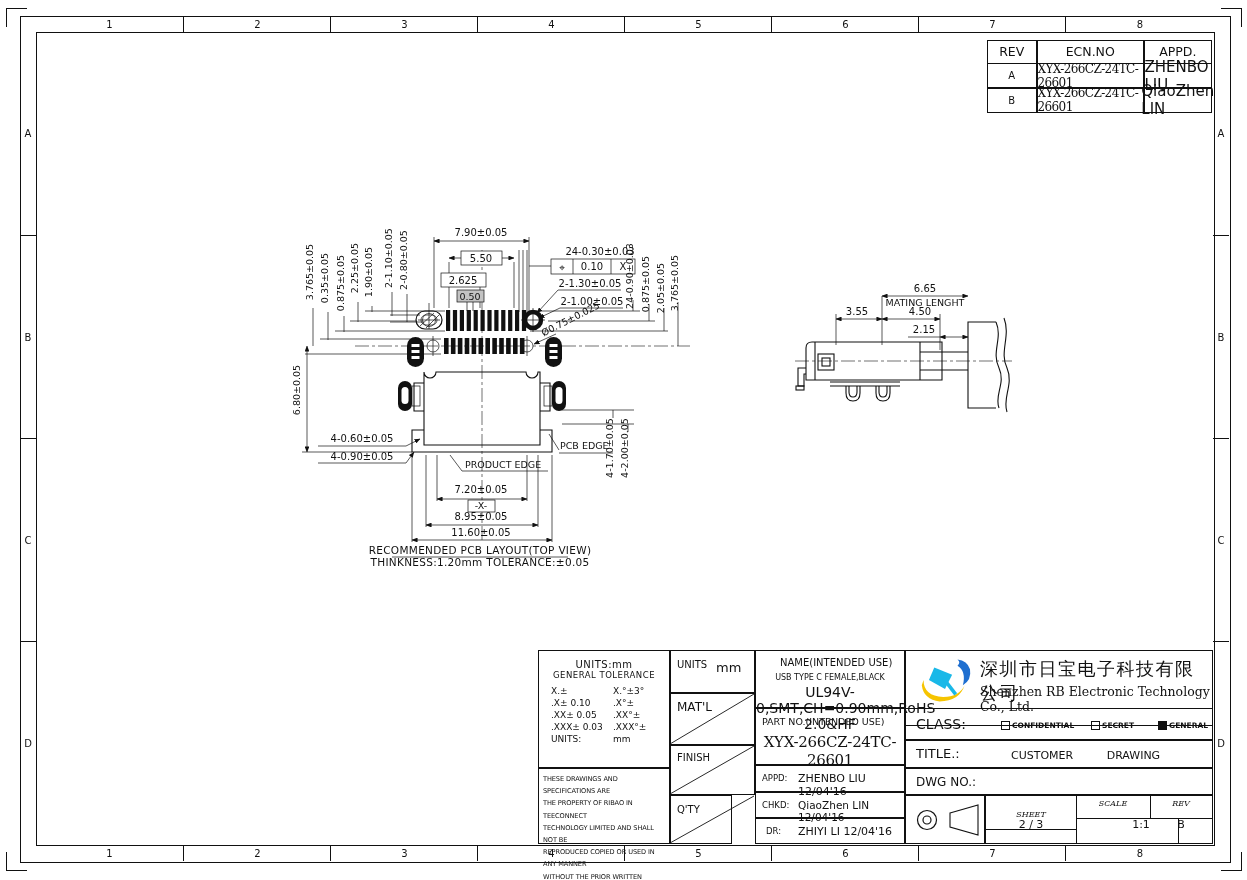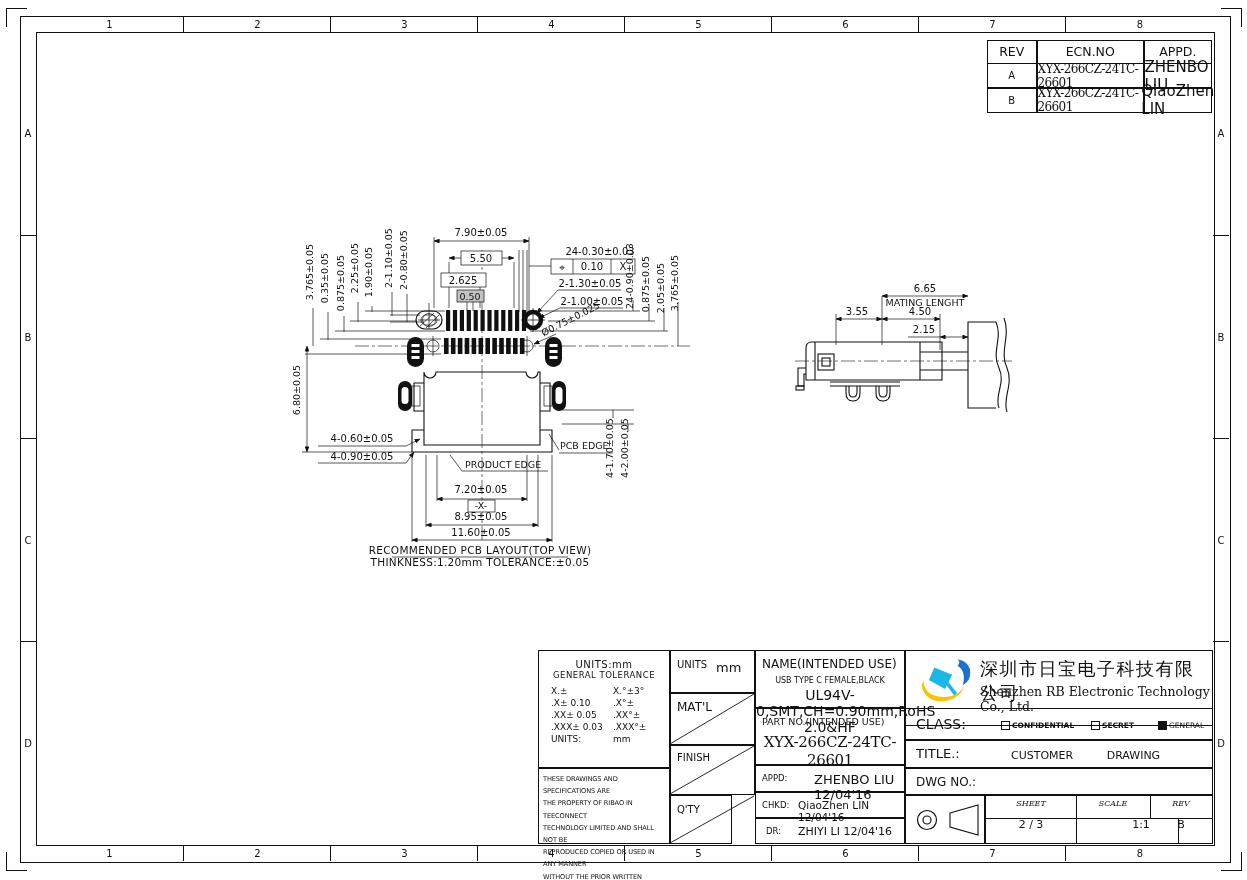--- a/index.html
+++ b/index.html
@@ -412,31 +412,31 @@
     <span class="lbl" style="position:absolute;left:6px;top:6px;font-size:12px;">MAT'L</span>
   </div>
   <div class="tb" style="left:670px;top:745px;width:85px;height:50px;">
     <span class="lbl" style="position:absolute;left:6px;top:6px;font-size:10px;">FINISH</span>
   </div>
   <div class="tb" style="left:670px;top:795px;width:62px;height:49px;">
     <span class="lbl" style="position:absolute;left:6px;top:8px;font-size:10px;">Q'TY</span>
   </div>
 
   <div class="tb" style="left:755px;top:650px;width:150px;height:58px;">
-    <div style="font-size:12px;margin:6px 0 0 6px;">NAME(INTENDED USE)</div>
+    <div style="font-size:10px;margin:6px 0 0 24px;">NAME(INTENDED USE)</div>
     <div style="font-size:8px;text-align:center;margin-top:5px;">USB TYPE C FEMALE,BLACK</div>
     <div style="font-size:14px;text-align:center;margin-top:2px;">UL94V-0,SMT,CH=0.90mm,RoHS 2.0&amp;HF</div>
   </div>
   <div class="tb" style="left:755px;top:708px;width:150px;height:57px;">
     <div style="font-size:9.5px;margin:7px 0 0 6px;">PART NO.(INTENDED USE)</div>
     <div class="serifnum" style="font-size:15px;text-align:center;margin-top:6px;letter-spacing:-0.3px;">XYX-266CZ-24TC-26601</div>
   </div>
   <div class="tb" style="left:755px;top:765px;width:150px;height:27px;">
     <span class="lbl" style="position:absolute;left:6px;top:7px;">APPD:</span>
-    <span style="position:absolute;left:42px;top:6px;font-size:13px;margin-left:16px;">ZHENBO LIU 12/04'16</span>
+    <span style="position:absolute;left:42px;top:6px;font-size:11px;">ZHENBO LIU 12/04'16</span>
   </div>
   <div class="tb" style="left:755px;top:792px;width:150px;height:26px;">
     <span class="lbl" style="position:absolute;left:6px;top:7px;">CHKD:</span>
     <span style="position:absolute;left:42px;top:6px;font-size:10.5px;">QiaoZhen LIN 12/04'16</span>
   </div>
   <div class="tb" style="left:755px;top:818px;width:150px;height:26px;">
     <span class="lbl" style="position:absolute;left:10px;top:7px;">DR:</span>
     <span style="position:absolute;left:42px;top:6px;font-size:11px;">ZHIYI LI 12/04'16</span>
   </div>
 
@@ -447,32 +447,32 @@
       <path d="M20,14 L40,22 L32,38 L14,28 Z" fill="#19b8e8"></path>
       <path d="M30,26 L44,44" stroke="#19b8e8" stroke-width="4" fill="none"></path>
     </svg>
     <div style="position:absolute;left:74px;top:6px;font-size:18px;letter-spacing:1.5px;">深圳市日宝电子科技有限公司</div>
     <div class="serifnum" style="position:absolute;left:74px;top:33px;font-size:12.5px;">Shenzhen RB Electronic Technology Co., Ltd.</div>
   </div>
   <div class="tb" style="left:905px;top:708px;width:308px;height:32px;">
     <span style="position:absolute;left:10px;top:7px;font-size:14px;">CLASS:</span>
     <span style="position:absolute;left:95px;top:12px;font-size:7.5px;font-weight:bold;"><span class="cb"></span><span>CONFIDENTIAL</span></span>
     <span style="position:absolute;left:185px;top:12px;font-size:7.5px;font-weight:bold;"><span class="cb"></span><span>SECRET</span></span>
-    <span style="position:absolute;left:252px;top:12px;font-size:7.5px;font-weight:normal;"><span class="cb filled"></span><span>GENERAL</span></span>
+    <span style="position:absolute;left:252px;top:12px;font-size:7.5px;font-weight:bold;"><span class="cb filled"></span><span>GENERAL</span></span>
   </div>
   <div class="tb" style="left:905px;top:740px;width:308px;height:28px;">
     <span style="position:absolute;left:10px;top:5px;font-size:13px;">TITLE.:</span>
     <span style="position:absolute;left:105px;top:8px;font-size:11px;word-spacing:30px;">CUSTOMER DRAWING</span>
   </div>
   <div class="tb" style="left:905px;top:768px;width:308px;height:27px;">
     <span style="position:absolute;left:10px;top:6px;font-size:12px;">DWG NO.:</span>
   </div>
   <div class="tb" style="left:905px;top:795px;width:80px;height:49px;"></div>
   <div class="tb" style="left:985px;top:795px;width:228px;height:49px;">
-    <div style="position:absolute;left:0;top:0;width:90px;height:19px;border-right:1px solid #111;border-bottom:1px solid #111;text-align:center;padding-top:3px;" class="it small">SHEET</div>
+    <div style="position:absolute;left:0;top:0;width:90px;height:19px;border-right:1px solid #111;border-bottom:1px solid #111;text-align:center;padding-top:14px;" class="it small">SHEET</div>
     <div style="position:absolute;left:90px;top:0;width:74px;height:19px;border-right:1px solid #111;border-bottom:1px solid #111;text-align:center;padding-top:3px;" class="it small">SCALE</div>
     <div style="position:absolute;left:164px;top:0;width:62px;height:19px;border-bottom:1px solid #111;text-align:center;padding-top:3px;" class="it small">REV</div>
     <div style="position:absolute;left:0;top:22px;width:90px;text-align:center;font-size:11px;border-right:1px solid #111;height:25px;">2 / 3</div>
     <div style="position:absolute;left:90px;top:22px;width:74px;text-align:center;font-size:11px;border-right:1px solid #111;height:25px;padding-left:28px;">1:1</div>
     <div style="position:absolute;left:164px;top:22px;width:62px;text-align:center;font-size:11px;">B</div>
   </div>
 
 </div>
 
 </body></html>

